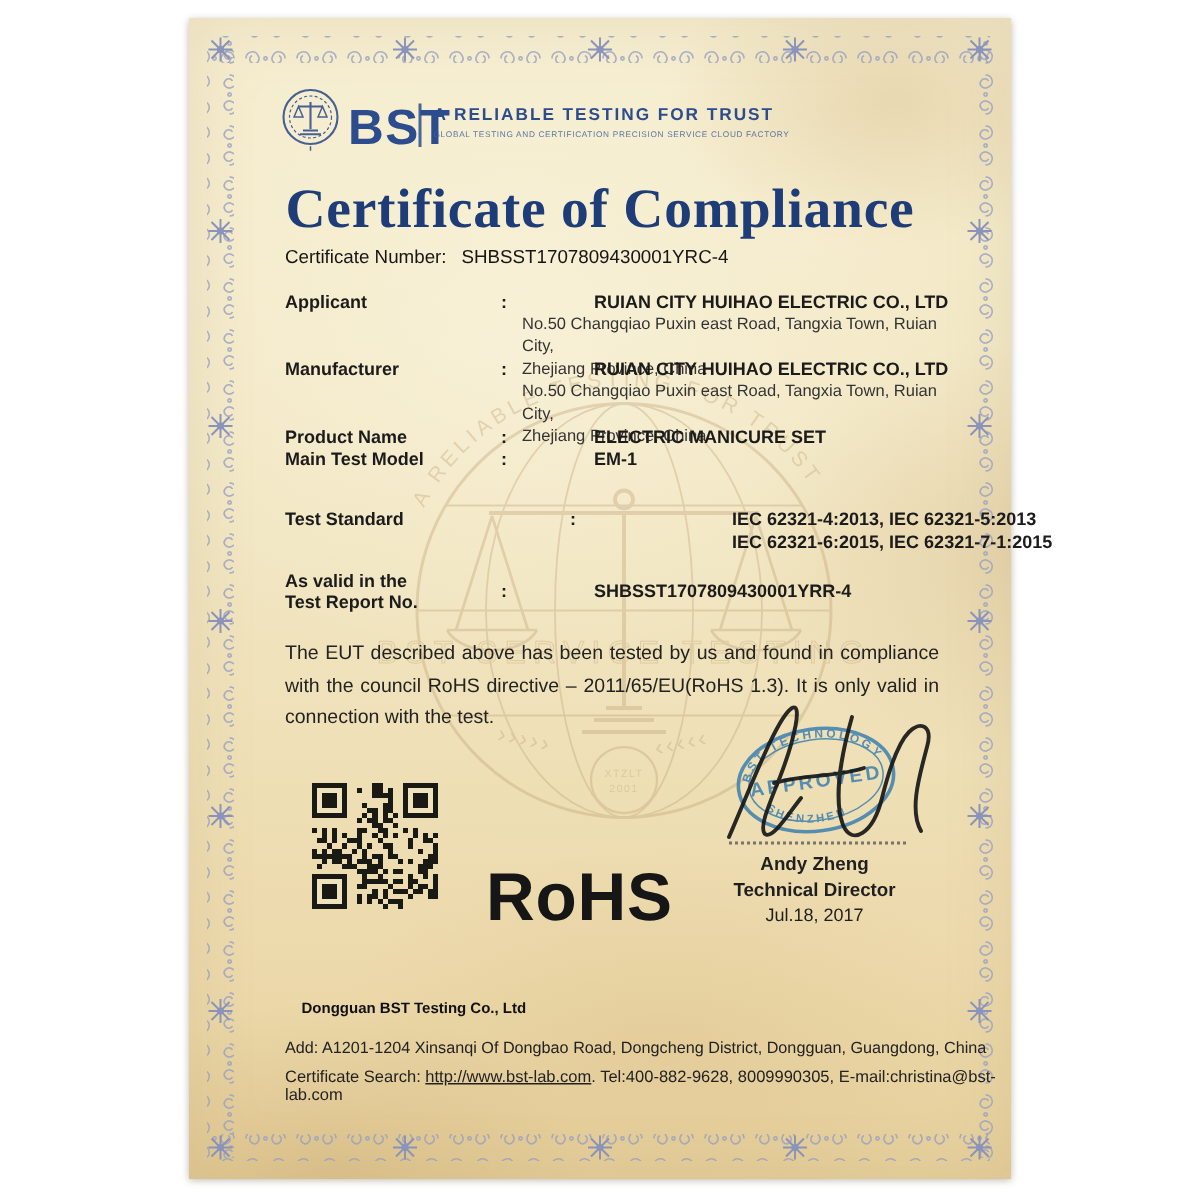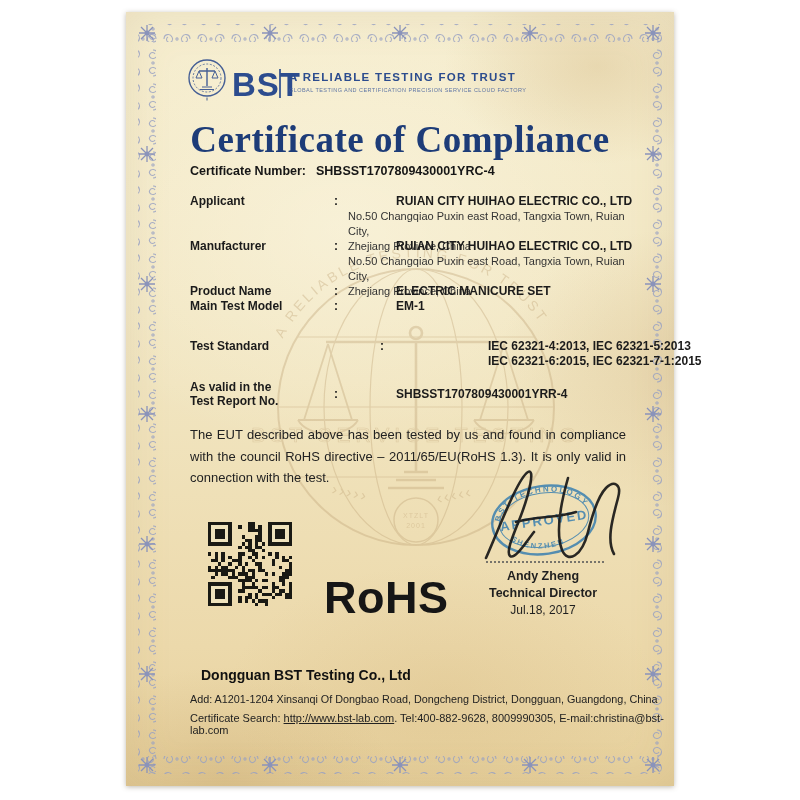--- a/index.html
+++ b/index.html
@@ -31,21 +31,21 @@
   .tagline   { position:absolute; left:163px; top:59px; font-size:11.5px; font-weight:bold;
                color:#2c4c8e; letter-spacing:1.3px; white-space:nowrap; }
   .subtagline{ position:absolute; left:163px; top:75px; font-size:5.5px; color:#44609d;
                letter-spacing:.45px; white-space:nowrap; filter:blur(.3px); opacity:.85; }
 
   .doc-title { position:absolute; left:0; top:106px; width:100%; text-align:center;
                font-family:"Liberation Serif", serif; font-weight:bold; font-size:37px;
                color:#1d3c78; letter-spacing:.5px; }
 
   
-  .certrow { position:absolute; left:64px; top:152px; font-size:12.5px; font-weight:bold;
+  .certrow { position:absolute; left:64px; top:152px; font-size:12.5px; font-weight:normal;
              color:#161616; }
   .certrow .cv { margin-left:10px; }
   .frow { position:absolute; left:64px; display:flex; color:#1b1b1b; }
   .flabel { width:144px; font-size:12px; font-weight:bold; line-height:15px; }
   .fcolon { width:14px; font-size:12px; font-weight:bold; }
   .fvalue { width:296px; font-size:12px; line-height:15px; }
   .fvalue .vb { font-weight:bold;padding-left:48px; }
   .fvalue .va { font-weight:normal; font-size:11px; color:#333; line-height:15px; }
   .row-app { top:182px; } .row-man { top:227px; } .row-prod { top:272px; }
   .row-model { top:287px; } .row-std { top:327px;gap:46px; }
@@ -62,21 +62,21 @@
   .stamp-wrap { position:absolute; left:326px; top:450px; width:198px; height:116px;
                 pointer-events:none; }
   .sig-line { position:absolute; left:360px; top:549px; width:118px;
               border-top:2px dotted #5a5a5a; opacity:.8; }
   .signer { position:absolute; left:332px; top:556px; width:170px; text-align:center;
             color:#1f1f1f; }
   .signer .nm { font-size:12.5px; font-weight:bold; line-height:17px; }
   .signer .tt { font-size:12.5px; font-weight:bold; line-height:17px; }
   .signer .dt { font-size:12px;  font-weight:normal; line-height:17px; }
 
-  .f-company { position:absolute; left:75px; top:655px; font-size:14px; font-weight:bold;
+  .f-company { position:absolute; left:75px; top:655px; font-size:10px; font-weight:bold;
                color:#111; }
   .f-address { position:absolute; left:64px; top:681px; font-size:10.8px; color:#222; }
   .f-contact { position:absolute; left:64px; top:700px; font-size:11px; color:#222; }
   .f-contact .url { text-decoration:underline; }
 </style>
 </head>
 <body>
 
 <div class="stage">
   <div class="paper">

